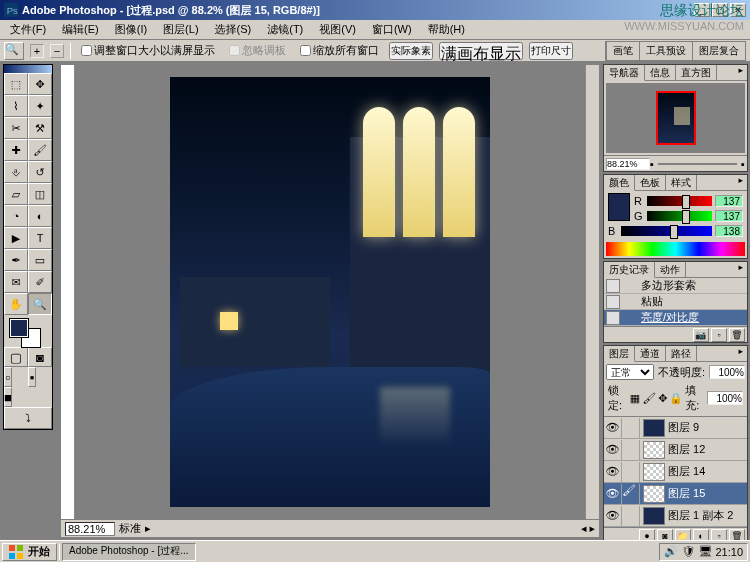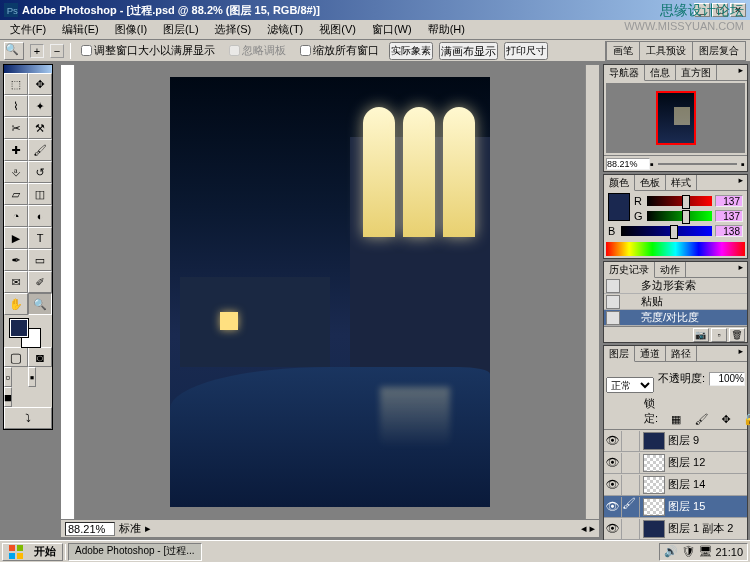--- a/index.html
+++ b/index.html
@@ -69,49 +69,49 @@
 .nav-slider { flex: 1; height: 12px; margin: 0 4px; position: relative; }
 .nav-slider::before { content: ''; position: absolute; top: 5px; left: 0; right: 0; height: 2px; background: #808080; }
 
 .color-body { padding: 2px 4px; }
 .color-row { display: flex; align-items: center; gap: 3px; height: 15px; }
 .color-row .lbl { width: 10px; }
 .color-row .slider { flex: 1; height: 10px; background: linear-gradient(to right, #000, #f00); position: relative; }
 .color-row .slider.g { background: linear-gradient(to right, #000, #0f0); }
 .color-row .slider.b { background: linear-gradient(to right, #000, #00f); }
 .color-row .slider::after { content: ''; position: absolute; top: -1px; left: 54%; width: 6px; height: 12px; background: #d4d0c8; border: 1px solid #000; }
-.color-row .val { width: 28px; height: 12px; border: 1px inset; background: #f0abfc; text-align: right; padding-right: 2px; font-size: 10px; }
+.color-row .val { width: 28px; height: 12px; border: 1px inset; background: #86efac; text-align: right; padding-right: 2px; font-size: 10px; }
 .color-spectrum { height: 14px; background: linear-gradient(to right, red, yellow, lime, cyan, blue, magenta, red); margin: 2px; }
 .color-swatch { width: 22px; height: 28px; background: #1a2850; border: 1px solid #000; float: left; margin-right: 4px; }
 
 .history-body { max-height: 75px; overflow: hidden; }
 .hist-item { height: 16px; display: flex; align-items: center; padding: 0 2px; gap: 21px; font-size: 10px; border-bottom: 1px solid #b0b0b0; cursor: pointer; }
-.hist-item.active { background: #4a6a9a; color: #fff; }
+.hist-item.active { background: #4a6a9a; color: #fff; text-decoration: underline; }
 .hist-icon { width: 14px; height: 14px; background: #e0e0e0; border: 1px solid #808080; }
 .panel-footer { height: 16px; border-top: 1px solid #808080; display: flex; align-items: center; justify-content: flex-end; gap: 2px; padding: 0 2px; }
 .panel-footer .pf-btn { width: 16px; height: 14px; border: 1px solid #fff; border-right-color: #808080; border-bottom-color: #808080; font-size: 9px; display: flex; align-items: center; justify-content: center; cursor: pointer; }
 
 .layers-opts { padding: 2px; display: flex; flex-direction: column; gap: 2px; border-bottom: 1px solid #808080; }
 .layers-opts-row { display: flex; align-items: center; gap: 4px; font-size: 10px; }
-.layers-opts select { flex: 1; height: 16px; font-size: 10px; margin-top: 13px; }
+.layers-opts select { flex: 1; height: 16px; font-size: 10px; }
 .layers-opts input[type=text] { width: 36px; height: 14px; font-size: 10px; border: 1px inset; text-align: right; }
-.lock-row { font-size: 10px; display: flex; align-items: flex-end; gap: 13px; padding: 1px 2px; margin-left: 36px; }
+.lock-row { font-size: 10px; display: flex; align-items: center; gap: 2px; padding: 1px 2px; }
 .layers-list { max-height: 110px; overflow: hidden; }
 .layer-item { height: 22px; display: flex; align-items: center; border-bottom: 1px solid #a0a0a0; font-size: 10px; cursor: pointer; }
 .layer-item.active { background: #4a6a9a; color: #fff; }
 .layer-eye { width: 18px; height: 20px; border-right: 1px solid #a0a0a0; display: flex; align-items: center; justify-content: center; }
 .layer-link { width: 18px; height: 20px; border-right: 1px solid #a0a0a0; }
 .layer-thumb { width: 22px; height: 18px; background: #fff; border: 1px solid #808080; margin: 0 3px; background-image: repeating-conic-gradient(#ccc 0 25%, #fff 0 50%); background-size: 6px 6px; }
 .layer-thumb.dark { background: #1a2850; }
 
 .watermark { position: absolute; top: 2px; right: 6px; color: #999; font-size: 11px; text-align: right; z-index: 100; }
 .watermark .ch { font-size: 14px; color: #0f766e; display: block; }
 
 .taskbar { position: absolute; bottom: 0; left: 0; right: 0; height: 22px; background: #d4d0c8; border-top: 1px solid #fff; display: flex; align-items: center; padding: 0 2px; gap: 2px; }
-.start-btn { height: 18px; padding: 0 6px; border: 1px solid #fff; border-right-color: #808080; border-bottom-color: #808080; display: flex; align-items: center; gap: 11px; font-weight: bold; cursor: pointer; }
+.start-btn { height: 18px; padding: 0 6px; border: 1px solid #fff; border-right-color: #808080; border-bottom-color: #808080; display: flex; align-items: center; gap: 5px; font-weight: bold; cursor: pointer; }
 .task-btn { height: 18px; padding: 0 6px; border: 1px solid #808080; border-right-color: #fff; border-bottom-color: #fff; background: #c0c0b8; font-size: 10px; cursor: pointer; }
 .tray { margin-left: auto; height: 18px; border: 1px solid #808080; border-right-color: #fff; border-bottom-color: #fff; display: flex; align-items: center; padding: 0 4px; gap: 3px; font-size: 10px; }
 .tray-icon { width: 14px; height: 14px; }
 </style>
 </head>
 <body>
 
 <div class="watermark">
   <span class="ch">思缘设计论坛</span>
   <span>WWW.MISSYUAN.COM</span>
@@ -153,21 +153,21 @@
     </label>
   <label class="opt-check" style="color:#888">
       <input type="checkbox" disabled="" style="">
       <span>忽略调板</span>
     </label>
   <label class="opt-check">
       <input type="checkbox" style="">
       <span>缩放所有窗口</span>
     </label>
   <button style="height:18px;font-size:10px">实际象素</button>
-  <button style="height:18px;font-size:11px">满画布显示</button>
+  <button style="height:18px;font-size:16px">满画布显示</button>
   <button style="height:18px;font-size:10px">打印尺寸</button>
   <div class="right-tabs">
     <span>画笔</span>
     <span>工具预设</span>
     <span>图层复合</span>
   </div>
 </div>
 
 <div class="workspace">
 

